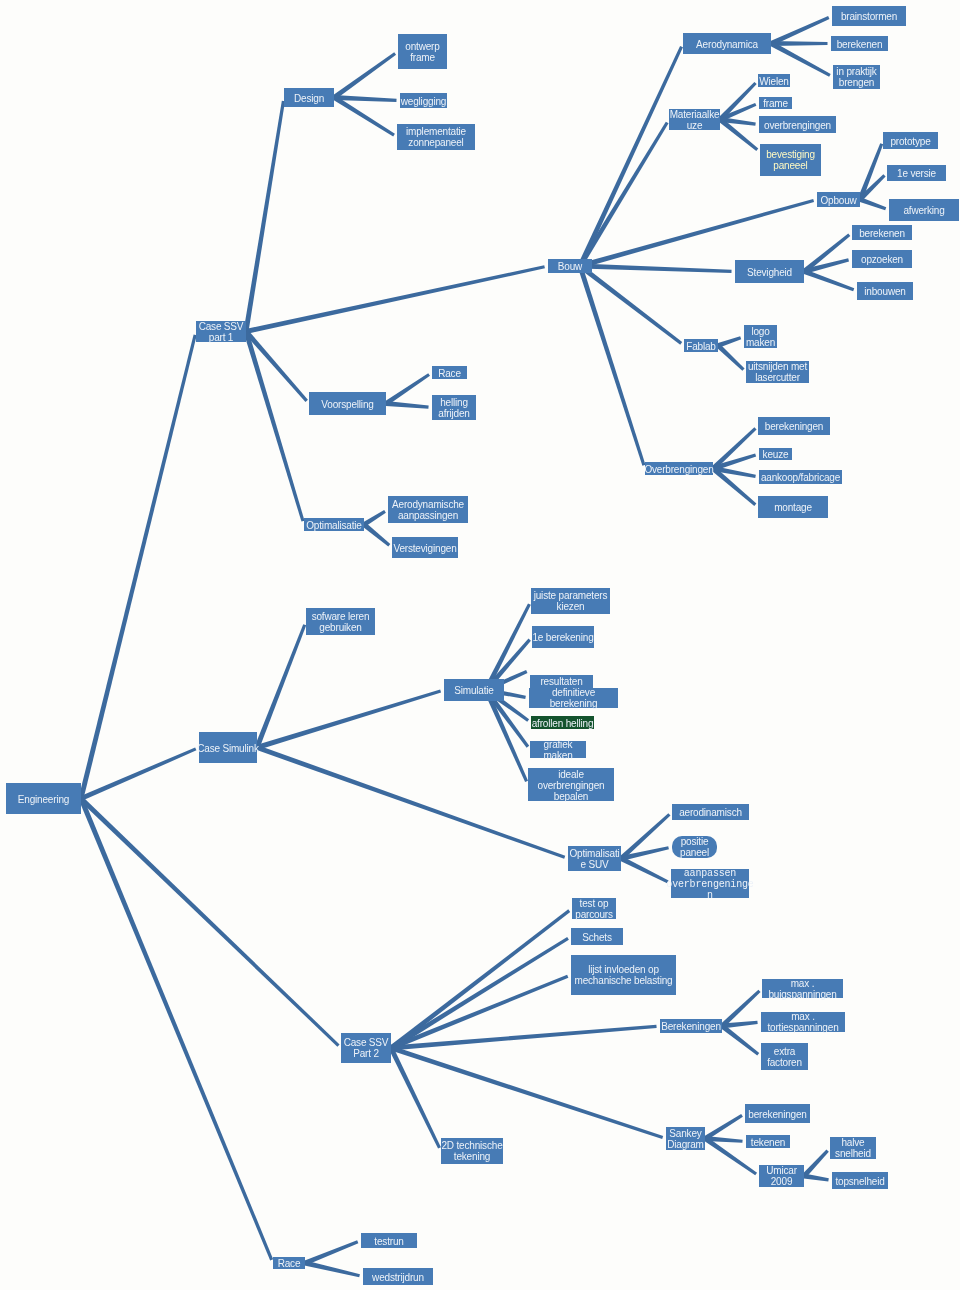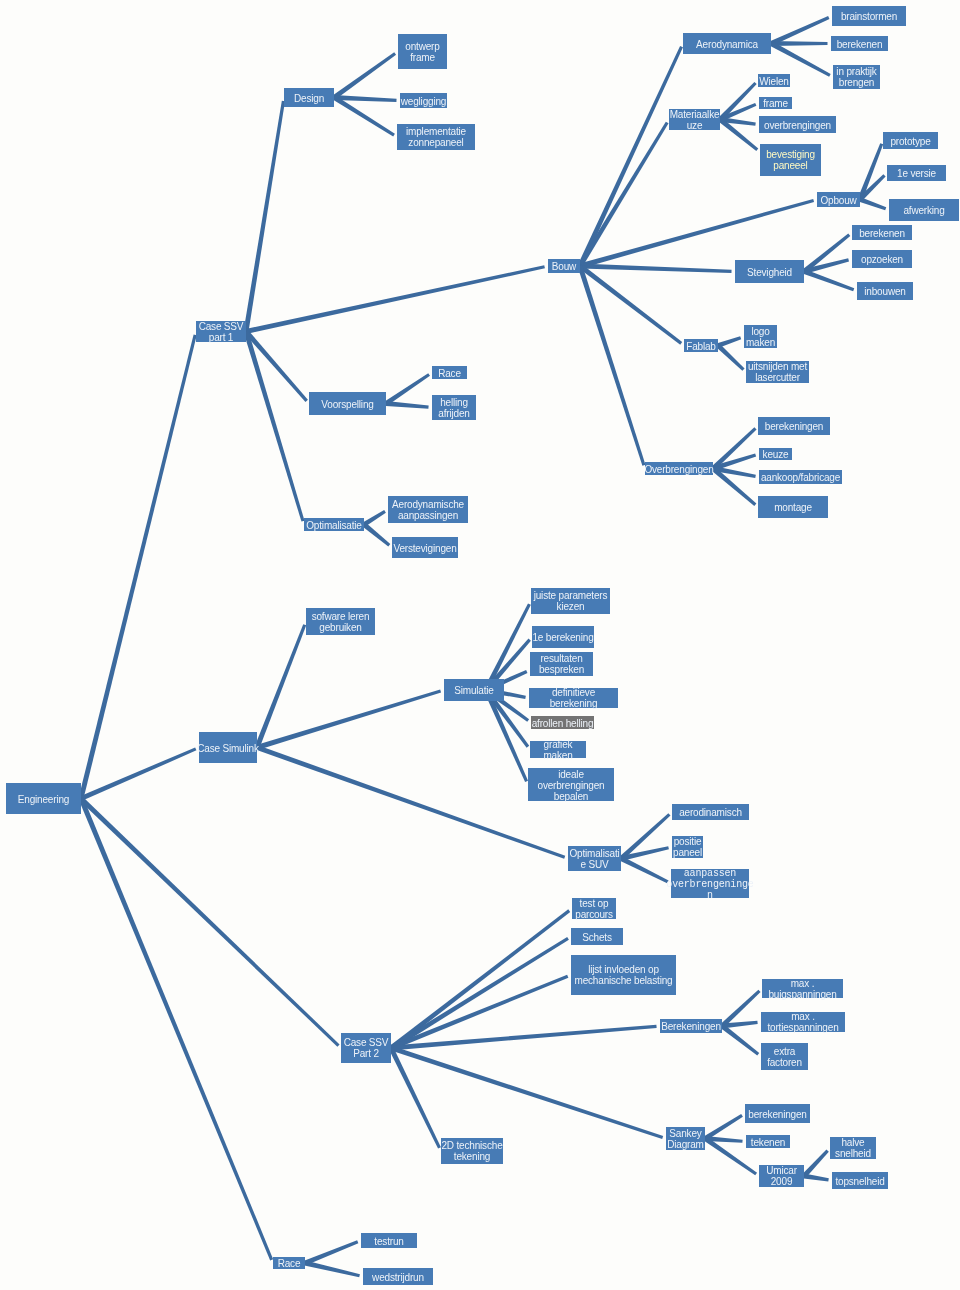--- a/index.html
+++ b/index.html
@@ -111,21 +111,21 @@
         <span>implementatie</span>
         <span>zonnepaneel</span>
       </div>
     </div>
   <div class="node" style="left: 196px; top: 321px; width: 50px; height: 21px; background: rgb(71, 123, 181); color: rgb(237, 242, 248);">
       <div class="txt">
         <span>Case SSV</span>
         <span>part 1</span>
       </div>
     </div>
-  <div class="node" style="left: 548px; top: 259px; width: 32px; height: 14px; background: rgb(71, 123, 181); color: rgb(237, 242, 248); padding-left: 8px;">
+  <div class="node" style="left: 548px; top: 259px; width: 44px; height: 14px; background: rgb(71, 123, 181); color: rgb(237, 242, 248); padding-left: 8px;">
       <div class="txt">
         <span>Bouw</span>
       </div>
     </div>
   <div class="node" style="left: 683px; top: 33px; width: 88px; height: 21px; background: rgb(71, 123, 181); color: rgb(237, 242, 248);">
       <div class="txt">
         <span>Aerodynamica</span>
       </div>
     </div>
   <div class="node" style="left: 832px; top: 6px; width: 74px; height: 20px; background: rgb(71, 123, 181); color: rgb(237, 242, 248);">
@@ -310,33 +310,33 @@
       <div class="txt">
         <span>juiste parameters</span>
         <span>kiezen</span>
       </div>
     </div>
   <div class="node" style="left: 532px; top: 626px; width: 62px; height: 22px; background: rgb(71, 123, 181); color: rgb(237, 242, 248);">
       <div class="txt">
         <span>1e berekening</span>
       </div>
     </div>
-  <div class="node" style="left: 530px; top: 652px; width: 63px; height: 24px; background: rgb(71, 123, 181); color: rgb(237, 242, 248);">
+  <div class="node" style="left: 530px; top: 675px; width: 63px; height: 24px; background: rgb(71, 123, 181); color: rgb(237, 242, 248);">
       <div class="txt">
         <span>resultaten</span>
         <span>bespreken</span>
       </div>
     </div>
   <div class="node" style="left: 529px; top: 688px; width: 89px; height: 20px; background: rgb(71, 123, 181); color: rgb(237, 242, 248);">
       <div class="txt">
         <span>definitieve</span>
         <span>berekening</span>
       </div>
     </div>
-  <div class="node" style="left: 531px; top: 716px; width: 63px; height: 13px; background: #737373; color: rgb(237, 242, 248);">
+  <div class="node" style="left: 531px; top: 716px; width: 63px; height: 13px; background: #14532d; color: rgb(237, 242, 248);">
       <div class="txt">
         <span>afrollen helling</span>
       </div>
     </div>
   <div class="node" style="left: 530px; top: 741px; width: 56px; height: 17px; background: rgb(71, 123, 181); color: rgb(237, 242, 248);">
       <div class="txt">
         <span>grafiek</span>
         <span>maken</span>
       </div>
     </div>
@@ -351,21 +351,21 @@
       <div class="txt">
         <span>Optimalisati</span>
         <span>e SUV</span>
       </div>
     </div>
   <div class="node" style="left: 672px; top: 804px; width: 77px; height: 16px; background: rgb(71, 123, 181); color: rgb(237, 242, 248);">
       <div class="txt">
         <span>aerodinamisch</span>
       </div>
     </div>
-  <div class="node" style="left: 672px; top: 836px; width: 31px; height: 22px; background: rgb(71, 123, 181); color: rgb(237, 242, 248);">
+  <div class="node" style="left: 672px; top: 836px; width: 45px; height: 22px; background: rgb(71, 123, 181); color: rgb(237, 242, 248); border-radius: 10px;">
       <div class="txt">
         <span>positie</span>
         <span>paneel</span>
       </div>
     </div>
   <div class="node" style="left: 671px; top: 869px; width: 78px; height: 29px; background: rgb(71, 123, 181); color: rgb(237, 242, 248); font-family: Liberation Mono, monospace;">
       <div class="txt">
         <span>aanpassen</span>
         <span>overbrengeninge</span>
         <span>n</span>

